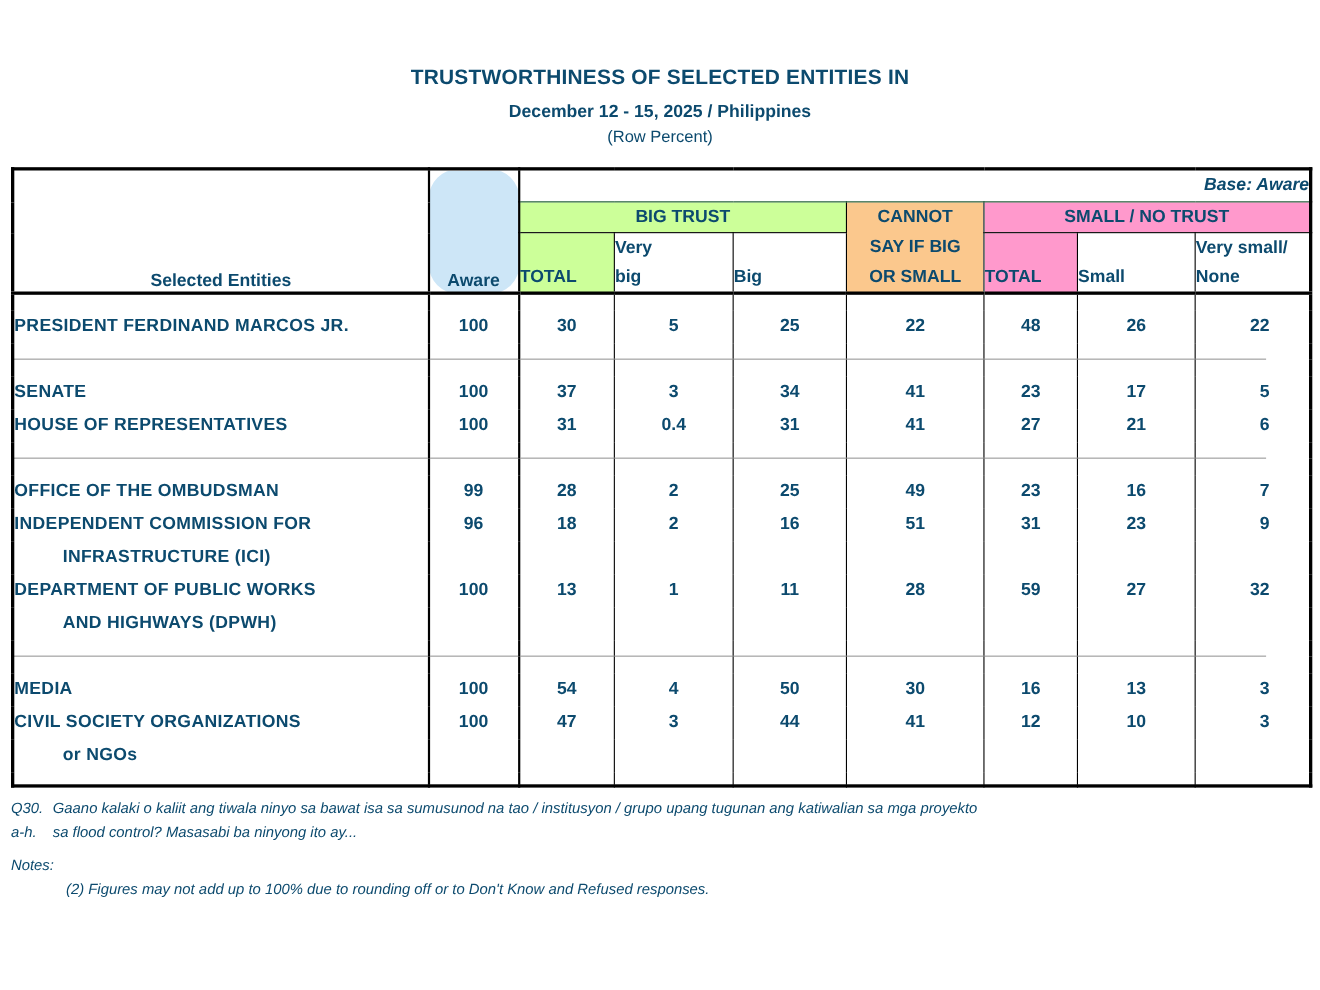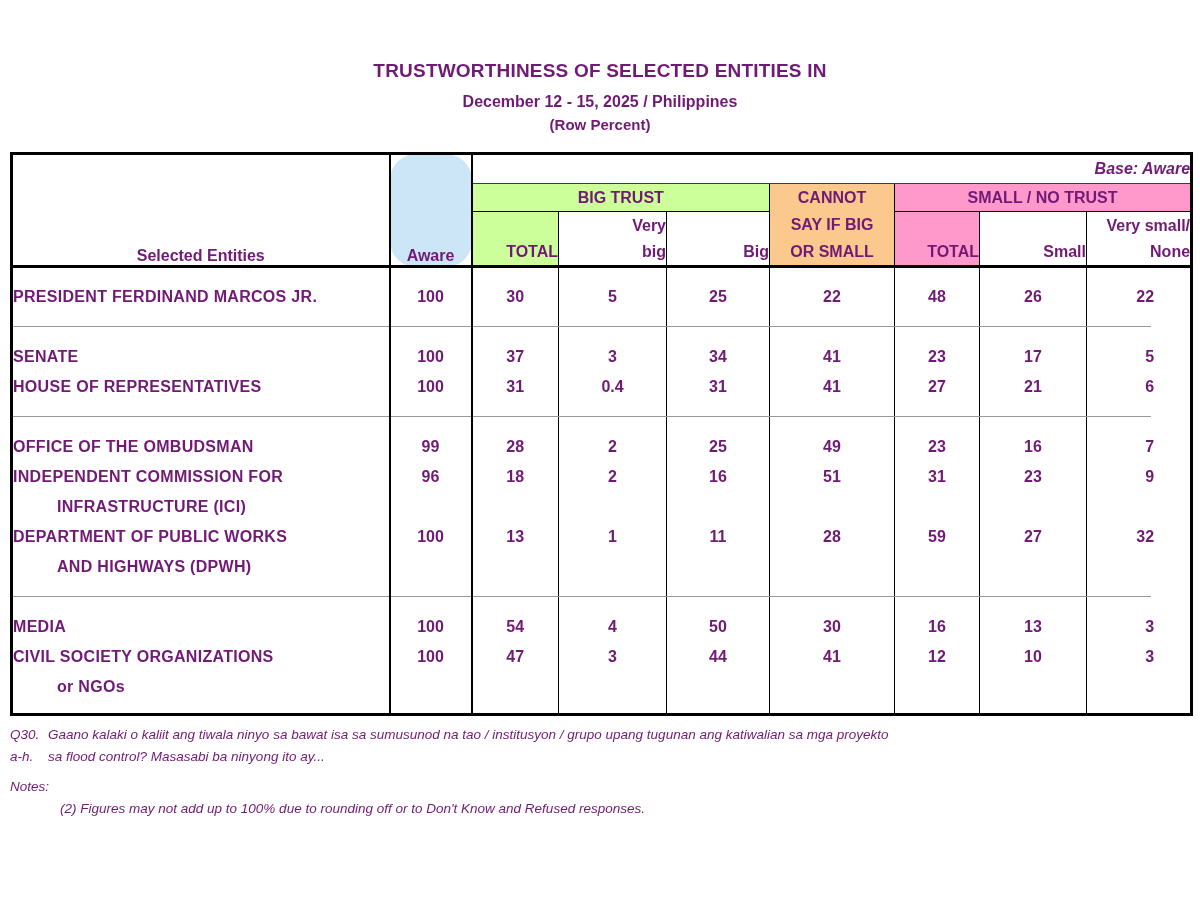--- a/index.html
+++ b/index.html
@@ -1,25 +1,25 @@
 <!DOCTYPE html>
 <html><head>
 <meta charset="utf-8">
 <style>
   html,body { margin:0; padding:0; background:#fff; }
   .page {
     position:relative; width:1200px; height:900px; background:#ffffff;
-    font-family:"Liberation Sans", sans-serif; color:#701a75; overflow:hidden;
+    font-family:"Liberation Sans", sans-serif; color:#0c4a6e; overflow:hidden;
   }
   
   .title-block { padding-top:60px; text-align:center; }
   .t1, .t2 { font-size:19px; font-weight:bold; letter-spacing:0.2px; line-height:22px; }
   .t2 { margin-top:9px; }
   .t3 { font-size:16px; font-weight:bold; margin-top:10px; line-height:20px; }
-  .t4 { font-size:15px; font-weight:bold; margin-top:3px; line-height:19px; }
+  .t4 { font-size:15px; font-weight:normal; margin-top:3px; line-height:19px; }
 
   
   .table-wrap { margin:18px 0 0 10px; }
   table.trust {
     border-collapse:collapse; table-layout:fixed; width:1180px;
     border:3px solid #000; font-weight:bold; font-size:16px;
   }
   table.trust td { padding:0; overflow:hidden; }
   .bR1 { border-right:1px solid #000; }
   .bR2 { border-right:2px solid #000; }
@@ -34,21 +34,21 @@
   td.hdr-base { font-style:italic; text-align:right; border-bottom:1px solid #14532d; }
   td.hdr-entities, td.hdr-aware {
     vertical-align:bottom; text-align:center; padding-bottom:5px;
   }
   td.band { text-align:center; vertical-align:middle; border-bottom:1px solid #000; }
   td.cannot {
     text-align:center; vertical-align:middle;
     white-space:pre-line; line-height:27px;
   }
   td.sub {
-    vertical-align:bottom; text-align:right; padding-bottom:5px;
+    vertical-align:bottom; text-align:left; padding-bottom:5px;
     white-space:pre-line; line-height:26px;margin-top:24px;
   }
   .hb3 { border-bottom:3px solid #000 !important; }
 
   tr.datarow { height:30px; }
   td.lab { text-align:left; padding-left:20px; letter-spacing:0.3px; line-height:30px; white-space:nowrap; }
   td.lab.ind { padding-left:44px; }
   td.val { text-align:center; }
   td.val.last { text-align:right; padding-right:36px; }
   tr.pad { height:15px; }

